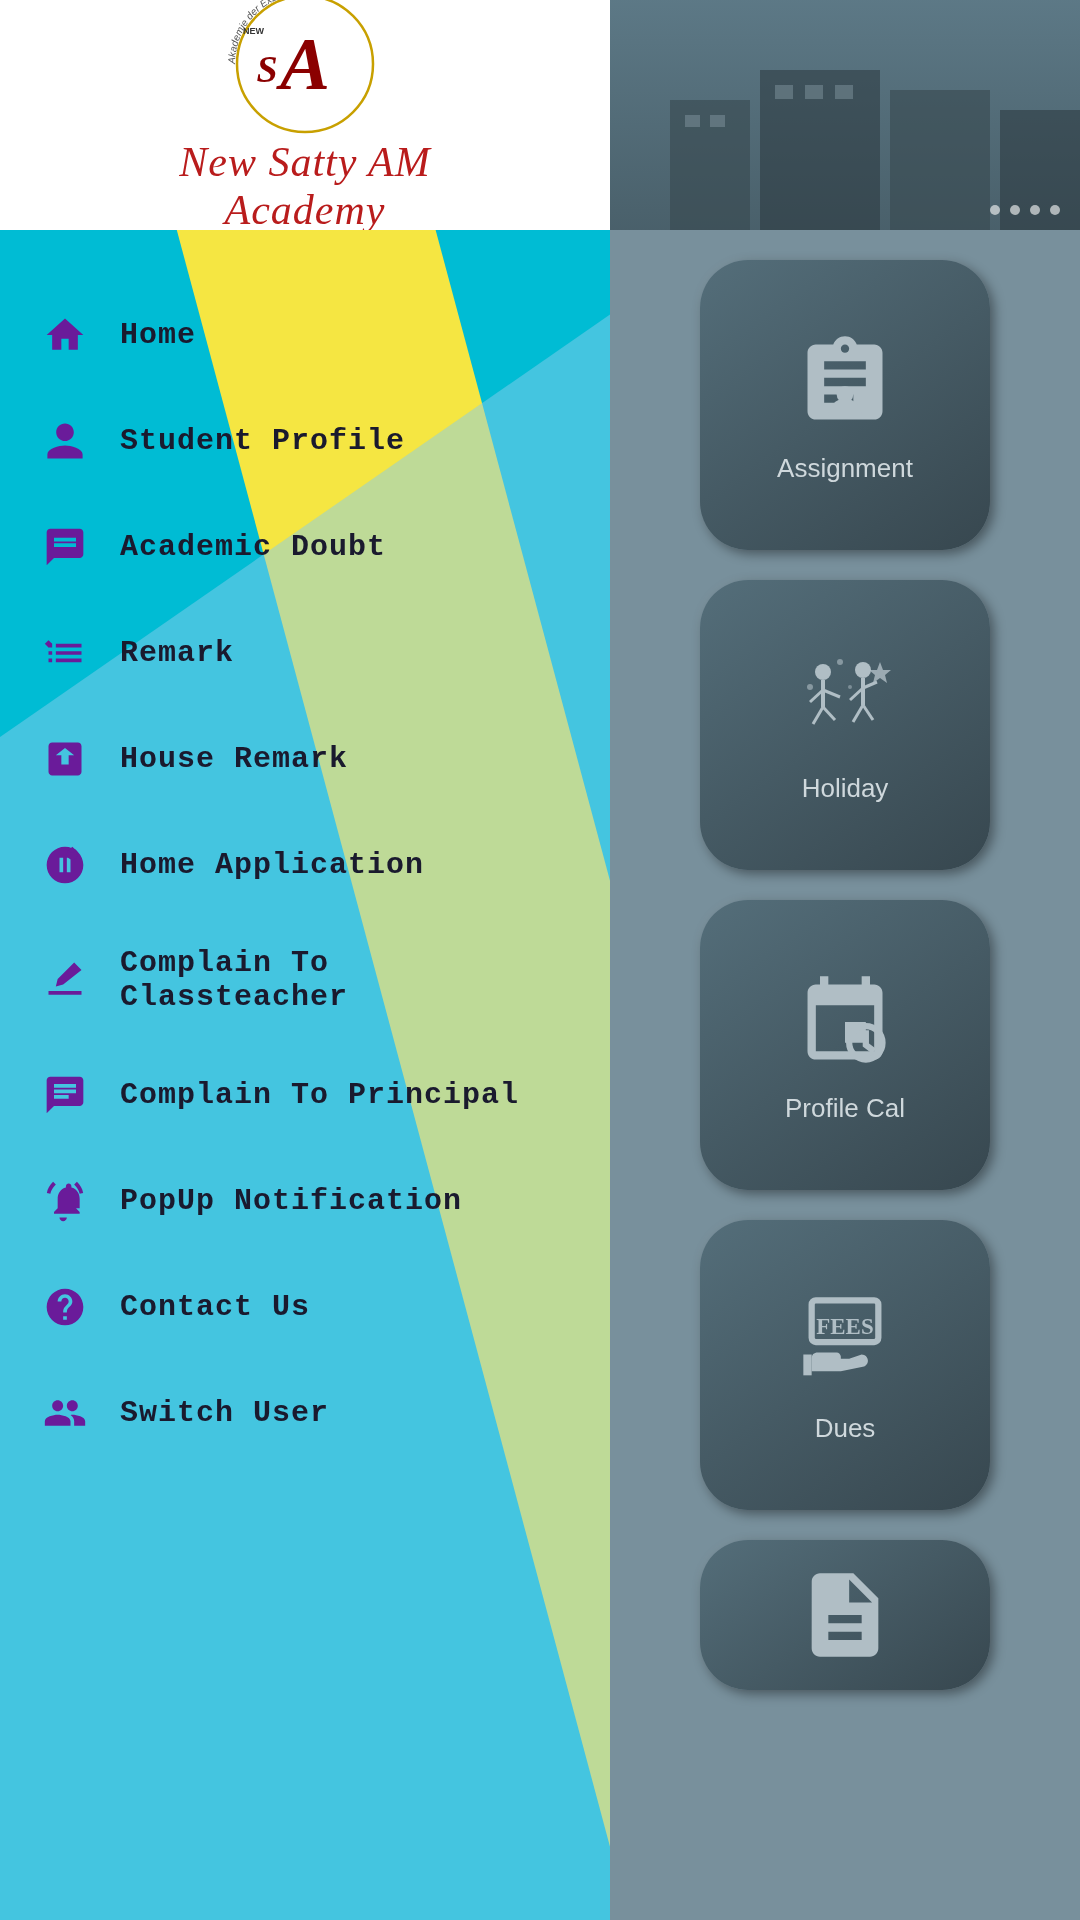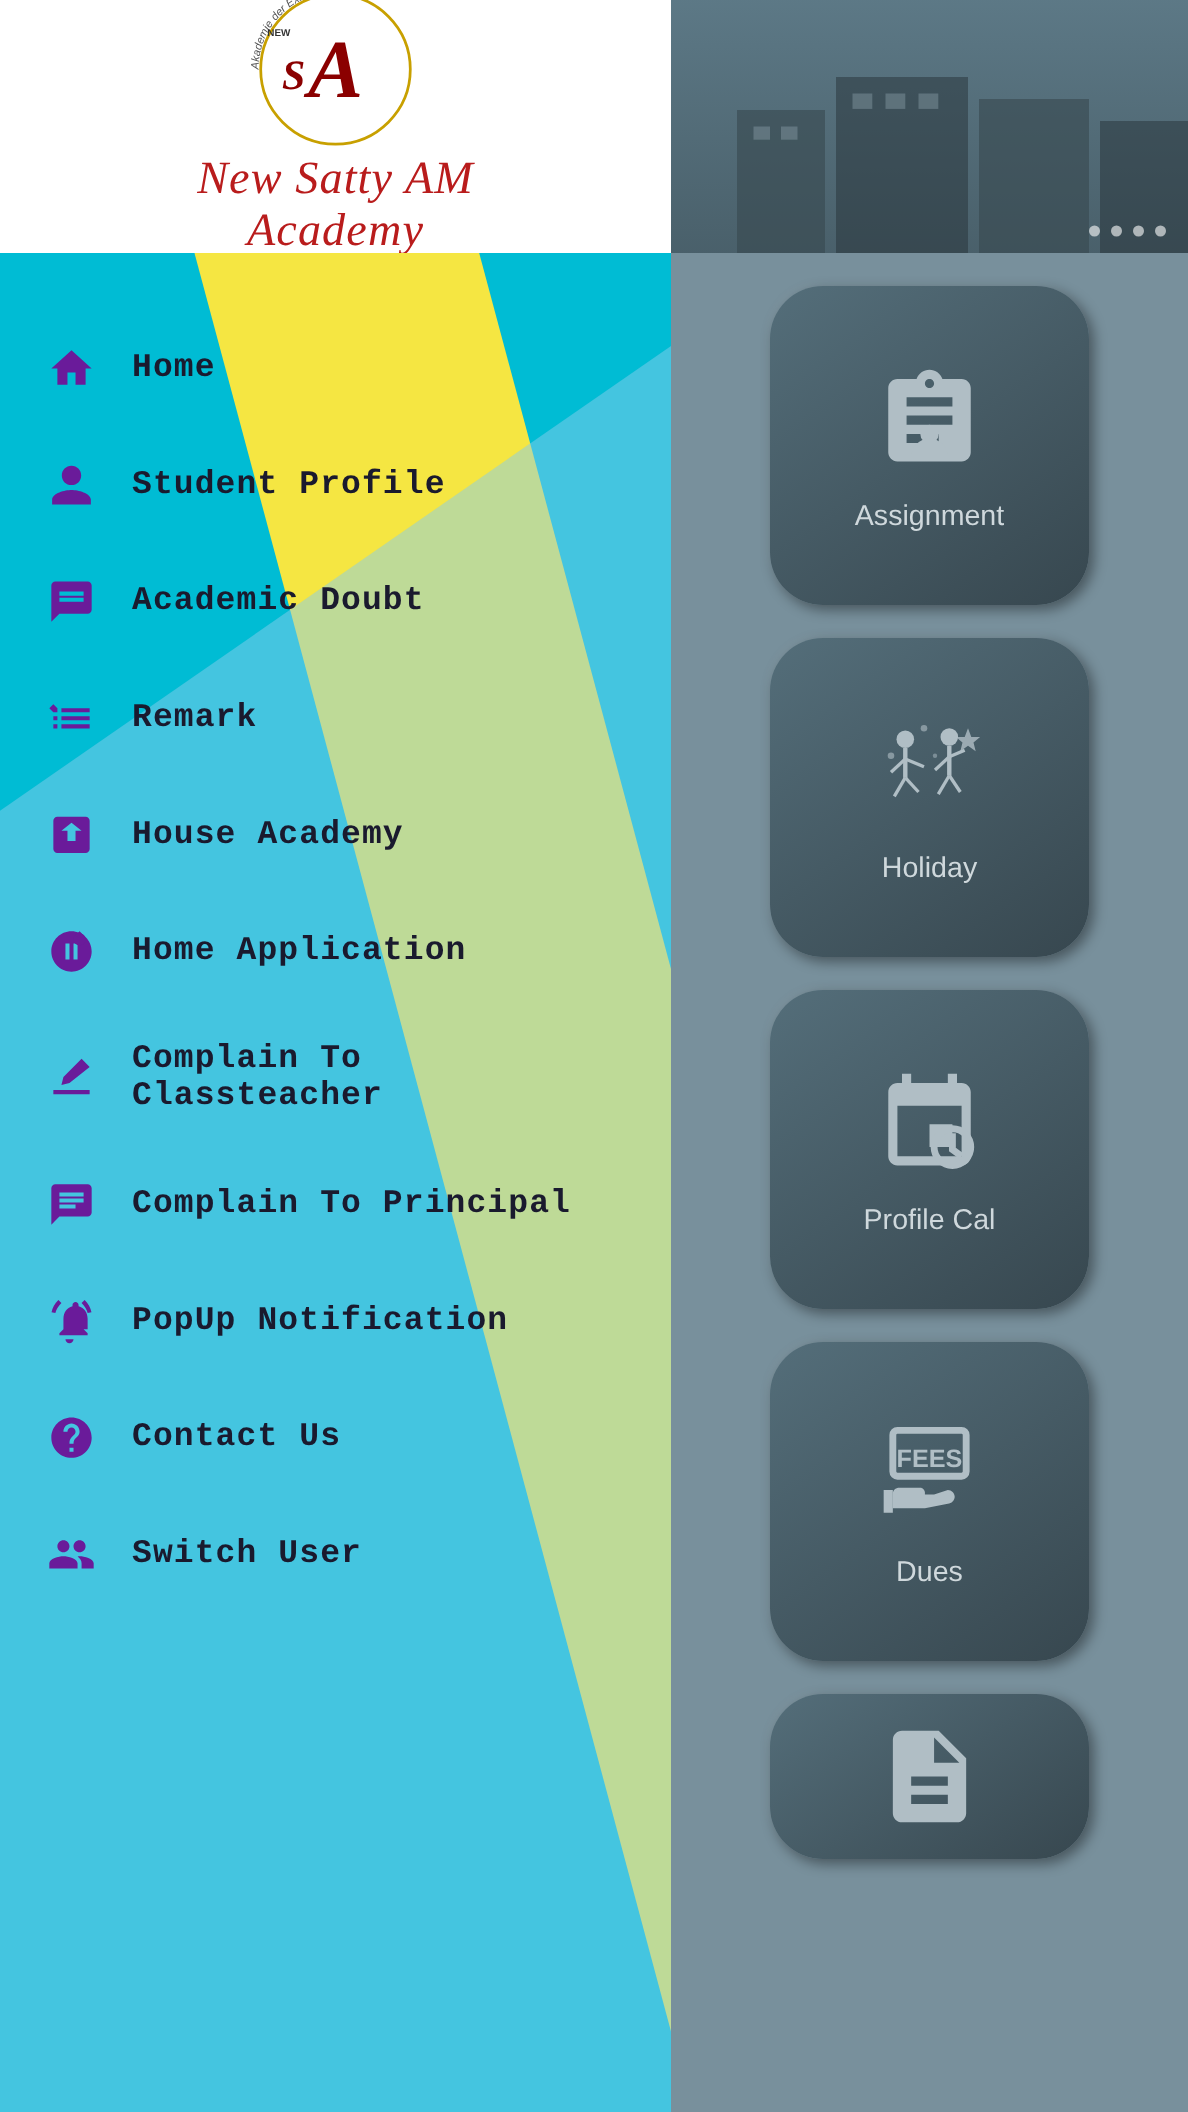--- a/index.html
+++ b/index.html
@@ -190,20 +190,21 @@
       box-shadow: 4px 4px 12px rgba(0,0,0,0.4), -2px -2px 6px rgba(255,255,255,0.05);
       gap: 16px;
     }
 
     .grid-btn-icon {
       width: 110px;
       height: 110px;
       display: flex;
       align-items: center;
       justify-content: center;
+      font-family: Liberation Serif, serif;
     }
 
     .grid-btn-icon svg {
       width: 100px;
       height: 100px;
       fill: #b0bec5;
     }
 
     .grid-btn-label {
       font-size: 26px;
@@ -300,21 +301,21 @@
       </div>
       <span class="menu-label">Remark</span>
     </div>
 
     <div class="menu-item">
       <div class="menu-icon">
         <svg viewBox="0 0 24 24">
             <path d="M19 3H5c-1.1 0-2 .9-2 2v14c0 1.1.9 2 2 2h14c1.1 0 2-.9 2-2V5c0-1.1-.9-2-2-2zm-7 3l5 4h-3v5h-4v-5H7l5-4z"></path>
           </svg>
       </div>
-      <span class="menu-label">House Academy</span>
+      <span class="menu-label">House Remark</span>
     </div>
 
     <div class="menu-item">
       <div class="menu-icon">
         <svg viewBox="0 0 24 24">
             <path d="M12 2C6.48 2 2 6.48 2 12s4.48 10 10 10 10-4.48 10-10S17.52 2 12 2zm-1 14H9V8h2v8zm4 0h-2V8h2v8z"></path>
             <circle cx="16" cy="6" r="3" fill="#6a1b9a"></circle>
             <path d="M14 4l2-2 2 2-1 1h-2z" fill="#6a1b9a"></path>
           </svg>
       </div>

